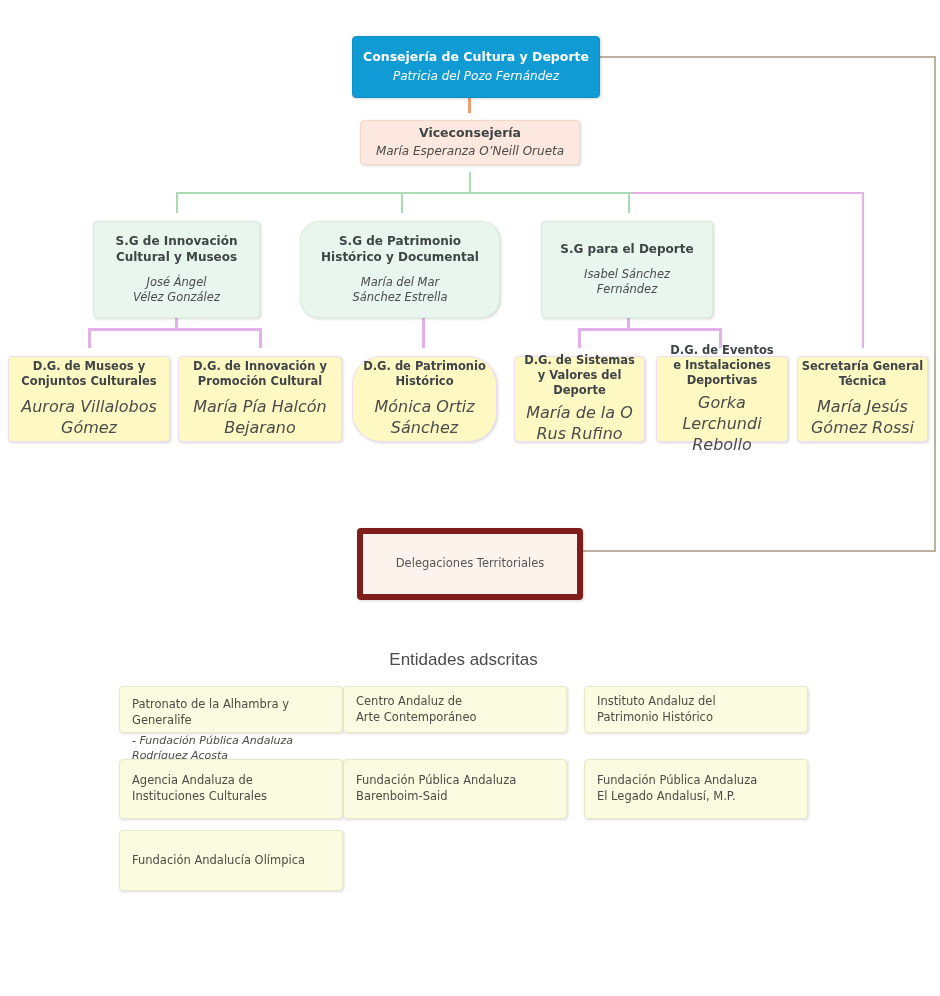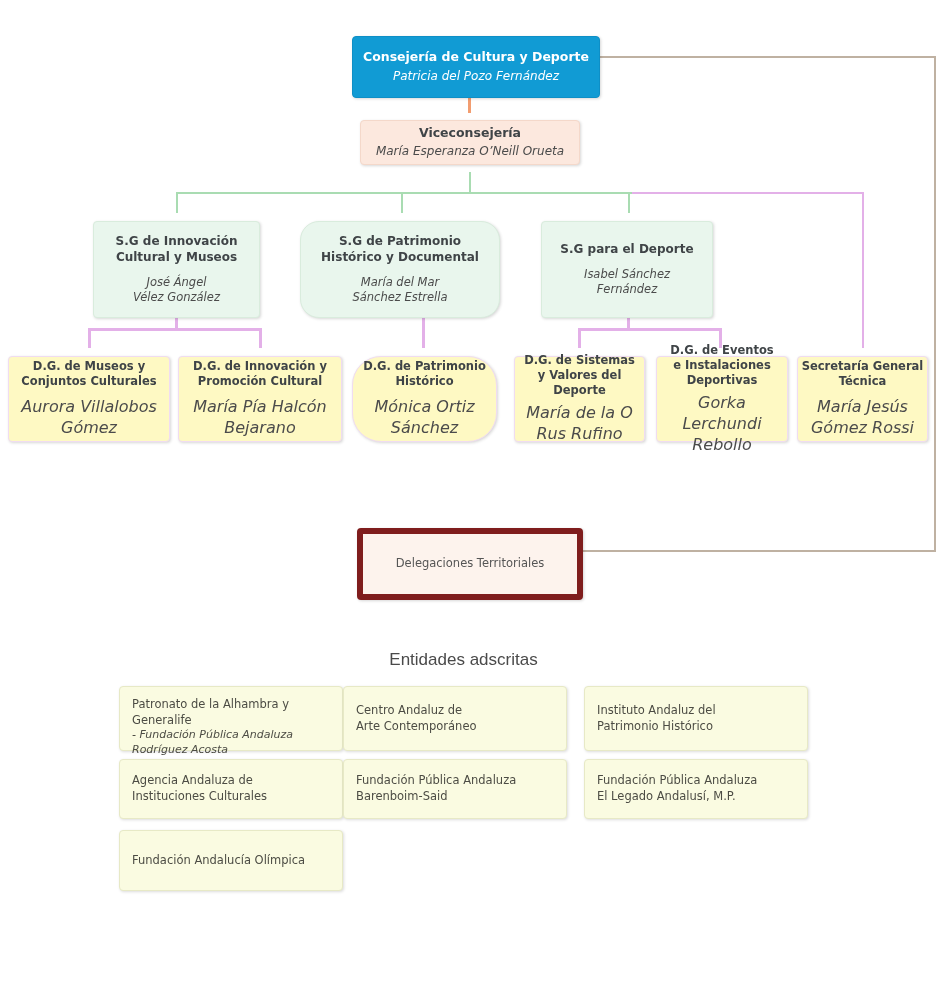--- a/index.html
+++ b/index.html
@@ -118,26 +118,27 @@
     color: #4c4c44;
     white-space: pre-line;
     line-height: 1.35;
   }
   .entity .e-sublabel {
     font-size: 11px;
     font-style: italic;
     color: #4c4c44;
     white-space: pre-line;
     line-height: 1.35;
+    margin-top: 6px;
   }
   .entity.top-align { justify-content: flex-start; padding-top: 10px; }
   .ecol-0 { left: 119px; width: 224px; }
   .ecol-1 { left: 343px; width: 224px; }
   .ecol-2 { left: 584px; width: 224px; }
-  .erow-0 { top: 686px; height: 65px; }
+  .erow-0 { top: 686px; height: 47px; }
   .erow-1 { top: 759px; height: 60px; }
   .erow-2 { top: 830px; height: 61px; }
 </style>
 </head>
 <body>
 
 <div class="stage">
 
   <div class="line l-orange" style="left:468px; top:90px; width:3px; height:23px;"></div>
 

